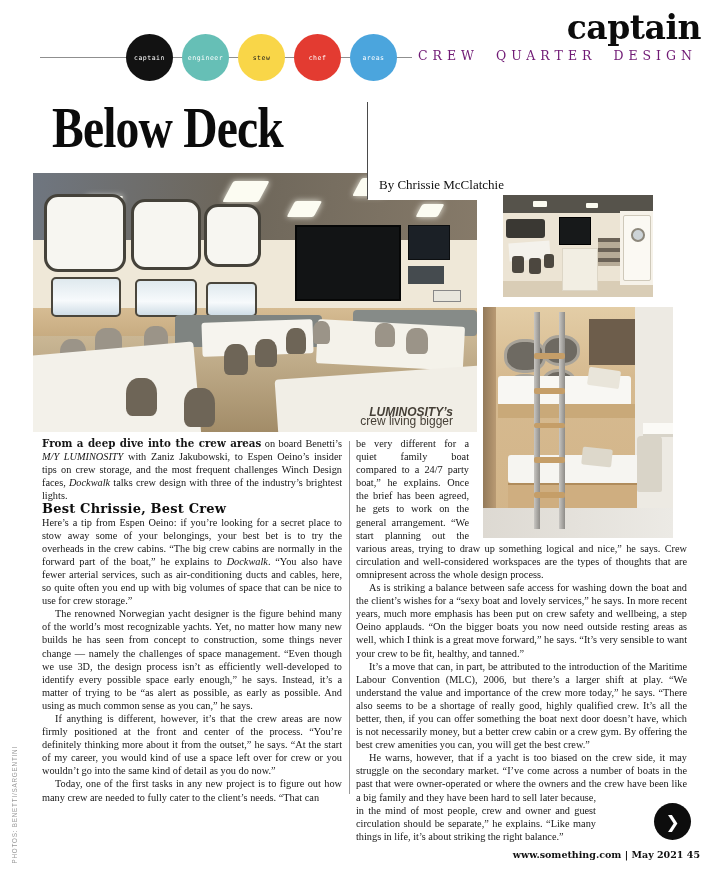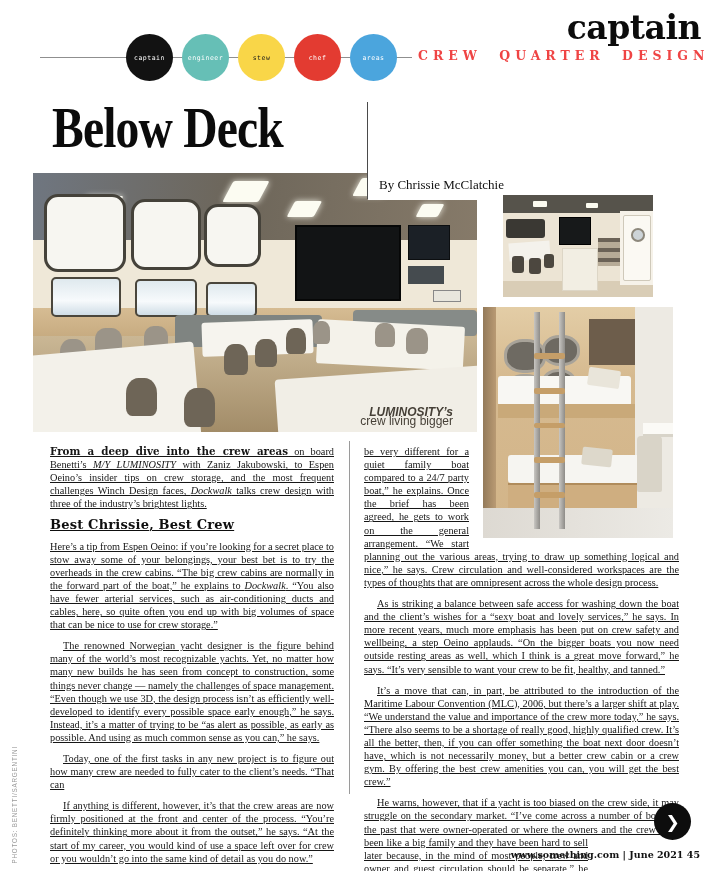--- a/index.html
+++ b/index.html
@@ -10,21 +10,21 @@
   .rib-line{position:absolute;top:57px;left:40px;width:372px;height:1px;background:#8f8f8f;}
   .tab{position:absolute;top:34px;width:47px;height:47px;border-radius:50%;
        display:flex;align-items:center;justify-content:center;
        font-family:"DejaVu Sans Mono",monospace;font-size:6.5px;letter-spacing:.5px;}
   .tab-captain{left:126px;background:#121212;color:#fff;}
   .tab-engineer{left:182px;background:#66bfb6;color:#fff;}
   .tab-stew{left:238px;background:#f9d648;color:#1a1a1a;}
   .tab-chef{left:294px;background:#e33b31;color:#fff;}
   .tab-deck{left:350px;background:#4ba5dd;color:#fff;}
   .section-title{position:absolute;top:48px;left:418px;font-family:"DejaVu Serif",serif;
-       font-weight:bold;font-size:12.5px;letter-spacing:5px;word-spacing:8px;color:#ef4444;white-space:nowrap;text-align:center;}
+       font-weight:normal;font-size:12.5px;letter-spacing:5px;word-spacing:8px;color:#701a75;white-space:nowrap;text-align:center;}
   .logo{position:absolute;top:8px;right:16px;font-family:"DejaVu Serif",serif;font-weight:bold;
        font-size:33px;letter-spacing:-.5px;color:#0c0c0c;}
 
   
   .headline{position:absolute;top:94px;left:52px;font-size:58px;font-weight:bold;color:#0b0b0b;
        white-space:nowrap;transform:scaleX(.82);transform-origin:left top;letter-spacing:-1px;}
   .head-divider{position:absolute;left:367px;top:102px;width:1px;height:97px;background:#4a4a4a;}
   .standfirst{position:absolute;left:379px;top:106px;width:316px;font-size:20.5px;line-height:24px;color:#101010;}
   .byline-box{position:absolute;left:368px;top:172px;width:134px;height:28px;background:#fff;}
   .byline{position:absolute;left:379px;top:177px;font-size:13px;color:#111;}
@@ -92,21 +92,21 @@
 
   .caption{position:absolute;right:24px;bottom:6px;text-align:right;
        font-family:Liberation Sans, sans-serif;font-size:12px;line-height:9px;color:#453f36;}
   .caption .boat{font-style:italic;font-weight:bold;}
 
   
   .col{position:absolute;top:437px;font-size:10.3px;line-height:13.1px;color:#161616;}
   #col-left{left:42px;width:300px;}
   #col-right{left:356px;width:331px;}
   .col-divider{position:absolute;left:349px;top:441px;width:1px;height:353px;background:#9a9a9a;}
-  .col p{margin:8px;text-align:justify;text-decoration:underline;}
+  .col p{margin:0;text-align:justify;}
   .indent{text-indent:13px;}
   .lead{font-weight:bold;font-family:"DejaVu Serif",serif;}
   .em{font-style:italic;}
   .sec-head{font-family:"DejaVu Serif",serif;font-weight:bold;font-size:13px;
        letter-spacing:.2px;margin:9px 0 3px;color:#0e0e0e;text-align:left !important;}
   .wrap-spacer{float:right;width:218px;height:102px;}
   .arrow-gap{float:right;width:86px;height:42px;margin-left:5px;}
 
   
   .next-btn{position:absolute;left:654px;top:803px;width:37px;height:37px;border-radius:50%;
@@ -236,38 +236,38 @@
   <div class="head-divider"></div>
   <div class="byline">By Chrissie McClatchie</div>
 
   <div class="col-divider"></div>
 
   <div id="col-left" class="col">
     <p><span class="lead">From a deep dive into the crew areas</span><span> on board Benetti’s </span><span class="em">M/Y LUMINOSITY</span><span> with Zaniz Jakubowski, to Espen Oeino’s insider tips on crew storage, and the most frequent challenges Winch Design faces, </span><span class="em">Dockwalk</span><span> talks crew design with three of the industry’s brightest lights.</span></p>
     <p class="sec-head">Best Chrissie, Best Crew</p>
     <p><span>Here’s a tip from Espen Oeino: if you’re looking for a secret place to stow away some of your belongings, your best bet is to try the overheads in the crew cabins. “The big crew cabins are normally in the forward part of the boat,” he explains to </span><span class="em">Dockwalk</span><span>. “You also have fewer arterial services, such as air-conditioning ducts and cables, here, so quite often you end up with big volumes of space that can be nice to use for crew storage.”</span></p>
     <p class="indent">The renowned Norwegian yacht designer is the figure behind many of the world’s most recognizable yachts. Yet, no matter how many new builds he has seen from concept to construction, some things never change — namely the challenges of space management. “Even though we use 3D, the design process isn’t as efficiently well-developed to identify every possible space early enough,” he says. Instead, it’s a matter of trying to be “as alert as possible, as early as possible. And using as much common sense as you can,” he says.</p>
+    <p class="indent">If anything is different, however, it’s that the crew areas are now firmly positioned at the front and center of the process. “You’re definitely thinking more about it from the outset,” he says. “At the start of my career, you would kind of use a space left over for crew or you wouldn’t go into the same kind of detail as you do now.”</p>
     <p class="indent">Today, one of the first tasks in any new project is to figure out how many crew are needed to fully cater to the client’s needs. “That can</p>
-    <p class="indent">If anything is different, however, it’s that the crew areas are now firmly positioned at the front and center of the process. “You’re definitely thinking more about it from the outset,” he says. “At the start of my career, you would kind of use a space left over for crew or you wouldn’t go into the same kind of detail as you do now.”</p>
   </div>
 
   <div id="col-right" class="col">
     <div class="wrap-spacer"></div>
     <p>be very different for a quiet family boat compared to a 24/7 party boat,” he explains. Once the brief has been agreed, he gets to work on the general arrangement. “We start planning out the various areas, trying to draw up something logical and nice,” he says. Crew circulation and well-considered workspaces are the types of thoughts that are omnipresent across the whole design process.</p>
     <p class="indent">As is striking a balance between safe access for washing down the boat and the client’s wishes for a “sexy boat and lovely services,” he says. In more recent years, much more emphasis has been put on crew safety and wellbeing, a step Oeino applauds. “On the bigger boats you now need outside resting areas as well, which I think is a great move forward,” he says. “It’s very sensible to want your crew to be fit, healthy, and tanned.”</p>
     <p class="indent">It’s a move that can, in part, be attributed to the introduction of the Maritime Labour Convention (MLC), 2006, but there’s a larger shift at play. “We understand the value and importance of the crew more today,” he says. “There also seems to be a shortage of really good, highly qualified crew. It’s all the better, then, if you can offer something the boat next door doesn’t have, which is not necessarily money, but a better crew cabin or a crew gym. By offering the best crew amenities you can, you will get the best crew.”</p>
     <p class="indent"><span>He warns, however, that if a yacht is too biased on the crew side, it may struggle on the secondary market. “I’ve come across a number of boats in the past that were owner-operated or where the owners and the crew have been like a big family and they have </span><span class="arrow-gap"></span><span>been hard to sell later because, in the mind of most people, crew and owner and guest circulation should be separate,” he explains. “Like many things in life, it’s about striking the right balance.”</span></p>
   </div>
 
   <div class="next-btn">
       <span>❯</span>
     </div>
 
   <div class="footer">
     <span>www.something.com</span>
     <span>|</span>
-    <span>June 2021</span>
+    <span>May 2021</span>
     <span>45</span>
   </div>
 
   <div class="credit">PHOTOS: BENETTI/SARGENTINI</div>
 
 </div>
 
 </body></html>

